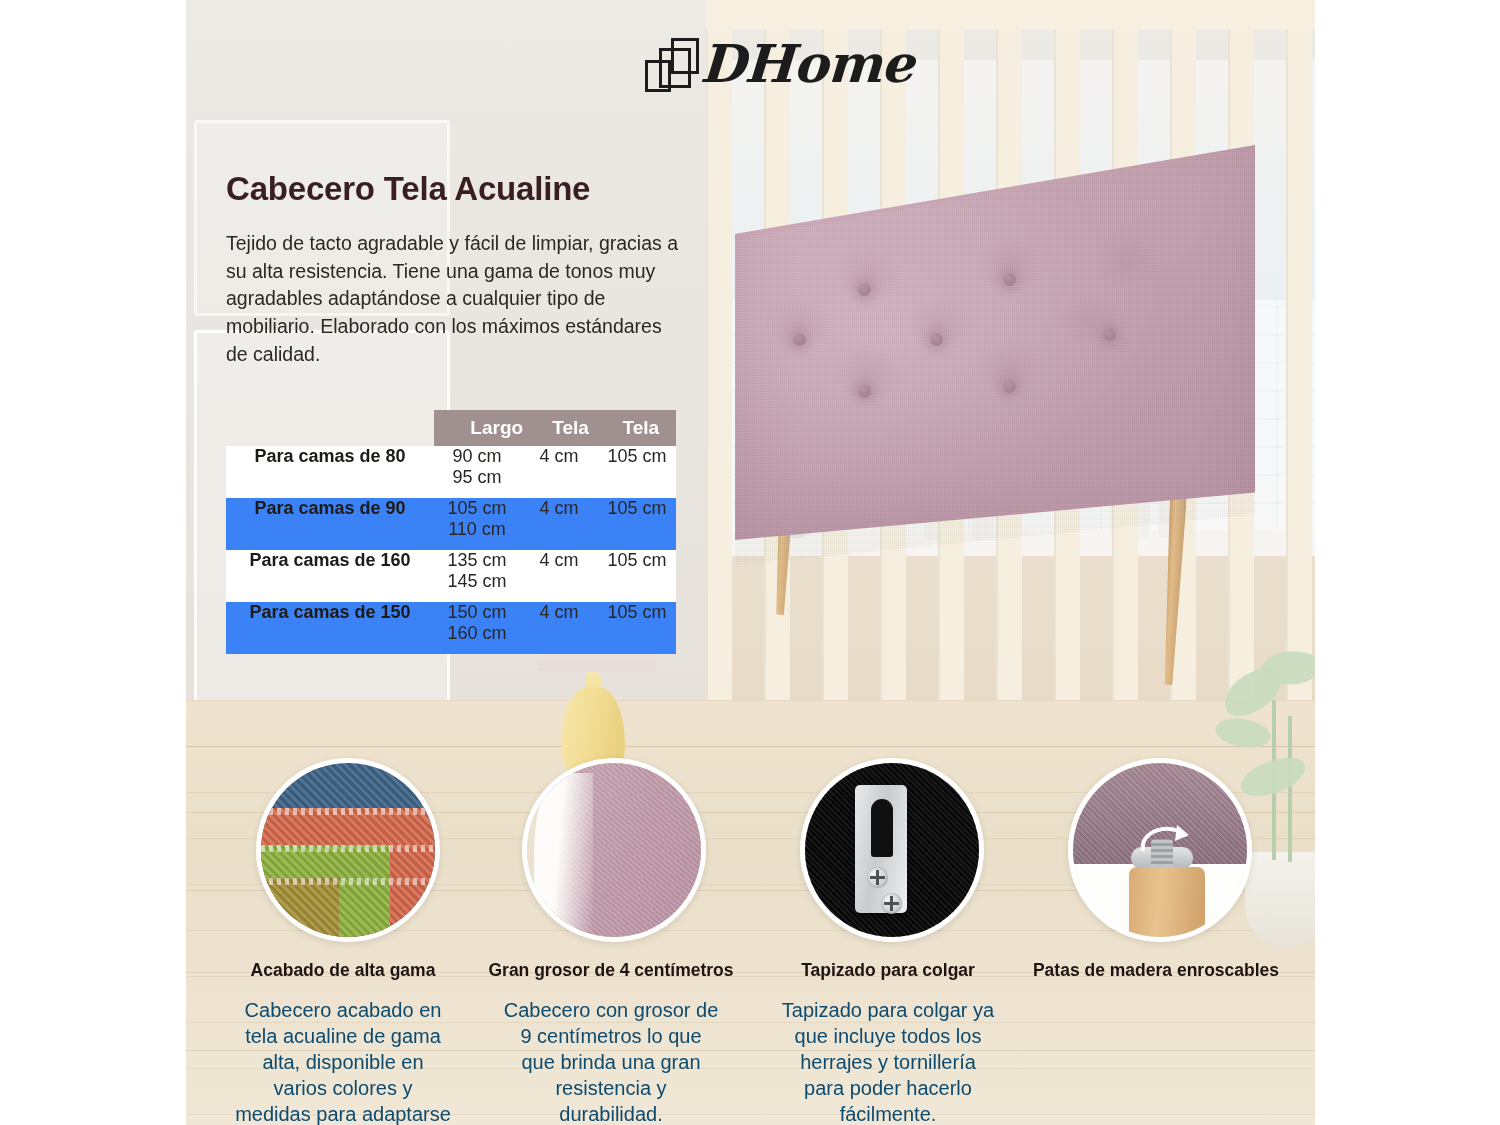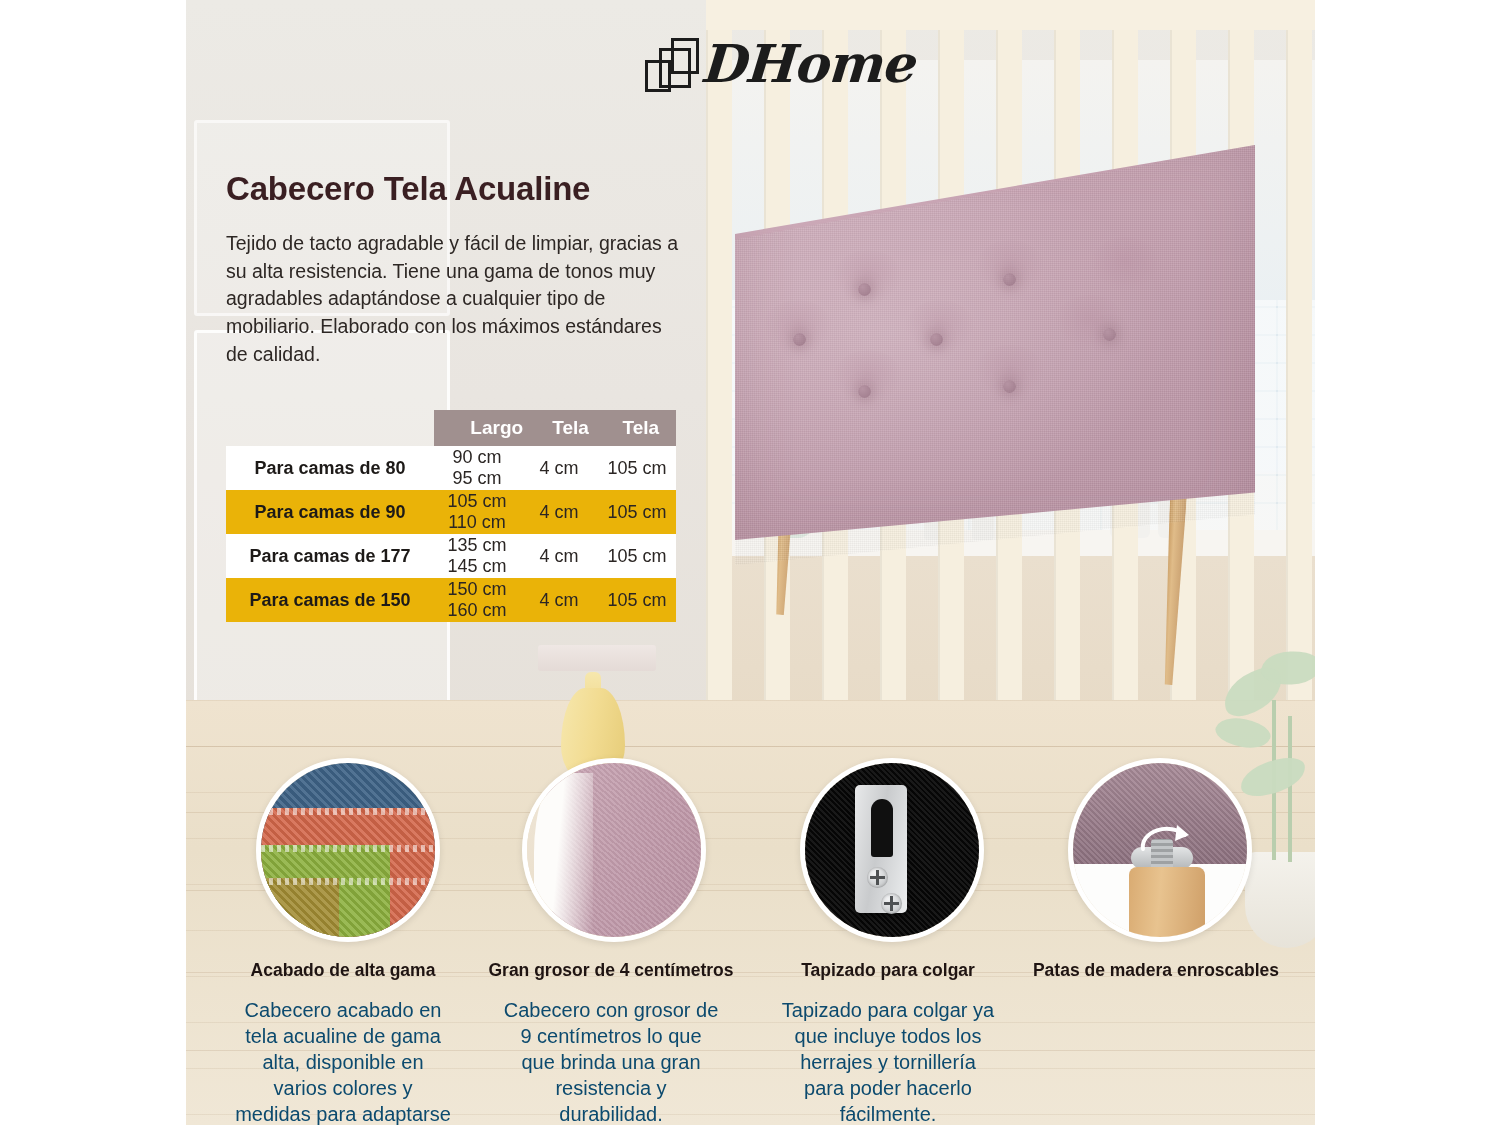--- a/index.html
+++ b/index.html
@@ -94,23 +94,23 @@
         color:#2d2724;line-height:1.42;}
 
   
   .table{position:absolute;left:226px;top:410px;width:450px;}
   .thead{display:flex;margin-left:208px;width:242px;height:36px;background:#a0908f;
         align-items:center;}
   .thead div{color:#fff;font-size:19px;font-weight:700;text-align:center;}
   .th-largo{width:86px;margin-left:24px;}
   .th-fondo{width:78px;}
   .th-alto{width:78px;}
-  .trow{display:flex;align-items:center;height:44px;}
+  .trow{display:flex;height:52px;}
   .trow.odd{background:#ffffff;}
-  .trow.even{background:#eab308;}
+  .trow.even{background:#3b82f6;}
   .tc-label{width:208px;font-size:18px;font-weight:700;color:#1d1a18;text-align:center;}
   .tc-largo{width:86px;text-align:center;font-size:18px;color:#2b2624;line-height:1.15;}
   .tc-fondo{width:78px;text-align:center;font-size:18px;color:#2b2624;}
   .tc-alto{width:78px;text-align:center;font-size:18px;color:#2b2624;}
 
   
   .hb-wrap{position:absolute;left:735px;top:145px;width:520px;height:420px;}
   .legs{position:absolute;left:0;top:0;width:520px;height:420px;}
   .leg{position:absolute;background:linear-gradient(90deg,#c89b62 0%,#e0bc89 35%,#c9a070 100%);}
   .leg1{left:41px;top:300px;width:17px;height:170px;
@@ -323,21 +323,21 @@
       <div class="tc-fondo">4 cm</div>
       <div class="tc-alto">105 cm</div>
     </div>
     <div class="trow even">
       <div class="tc-label">Para camas de 90</div>
       <div class="tc-largo">105 cm<br>110 cm</div>
       <div class="tc-fondo">4 cm</div>
       <div class="tc-alto">105 cm</div>
     </div>
     <div class="trow odd">
-      <div class="tc-label">Para camas de 177</div>
+      <div class="tc-label">Para camas de 160</div>
       <div class="tc-largo">135 cm<br>145 cm</div>
       <div class="tc-fondo">4 cm</div>
       <div class="tc-alto">105 cm</div>
     </div>
     <div class="trow even">
       <div class="tc-label">Para camas de 150</div>
       <div class="tc-largo">150 cm<br>160 cm</div>
       <div class="tc-fondo">4 cm</div>
       <div class="tc-alto">105 cm</div>
     </div>

